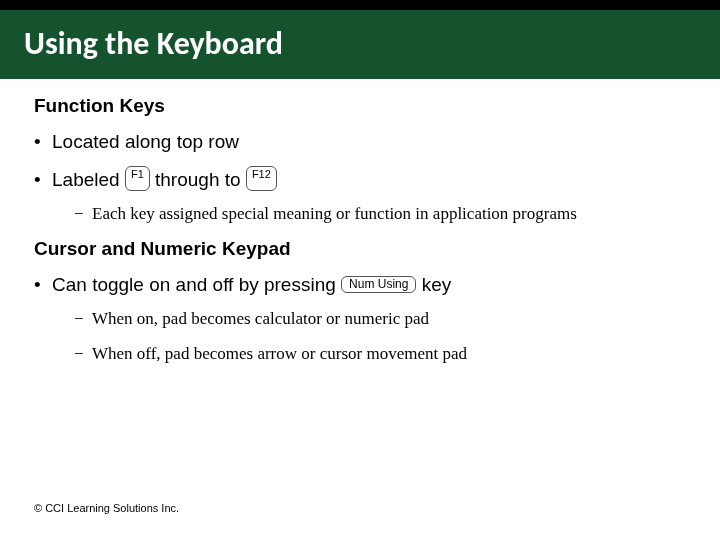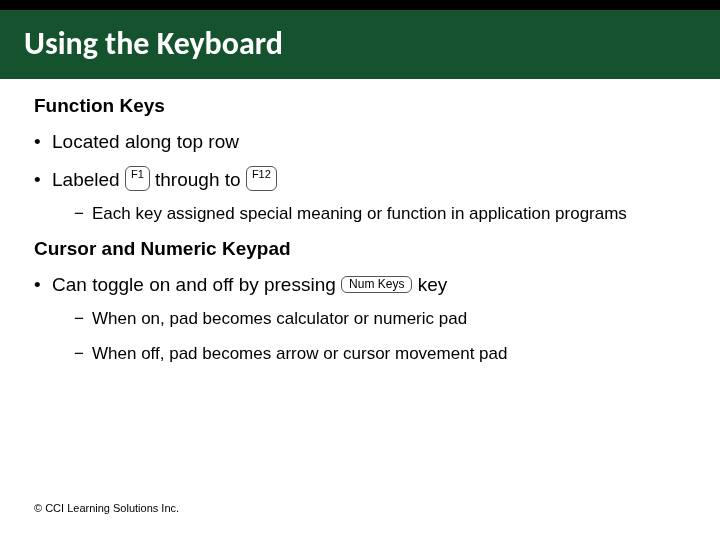--- a/index.html
+++ b/index.html
@@ -62,20 +62,21 @@
     content: "•";
     position: absolute;
     left: 0;
     top: 0;
     font-size: 19px;
   }
   ul.level2 {
     list-style: none;
     padding-left: 0;
     margin-top: 10px;
+    font-family: Liberation Serif, serif;
   }
   ul.level2 > li {
     font-size: 17px;
     margin-bottom: 12px;
     padding-left: 40px;
     position: relative;
     line-height: 1.35;
   }
   ul.level2 > li::before {
     content: "−";
@@ -136,21 +137,21 @@
           <span>Each key assigned special meaning or function in application programs</span>
         </li>
       </ul>
     </li>
   </ul>
 
   <div class="subhead-bold" style="margin-top:6px">Cursor and Numeric Keypad</div>
 
   <ul class="level1">
     <li>
-      <span>Can toggle on and off by pressing </span><span class="keycap wide">Num Keys</span><span>  key</span>
+      <span>Can toggle on and off by pressing </span><span class="keycap wide">Num Using</span><span>  key</span>
       <ul class="level2">
         <li>
           <span>When on, pad becomes calculator or numeric pad</span>
         </li>
         <li>
           <span>When off, pad becomes arrow or cursor movement pad</span>
         </li>
       </ul>
     </li>
   </ul>

